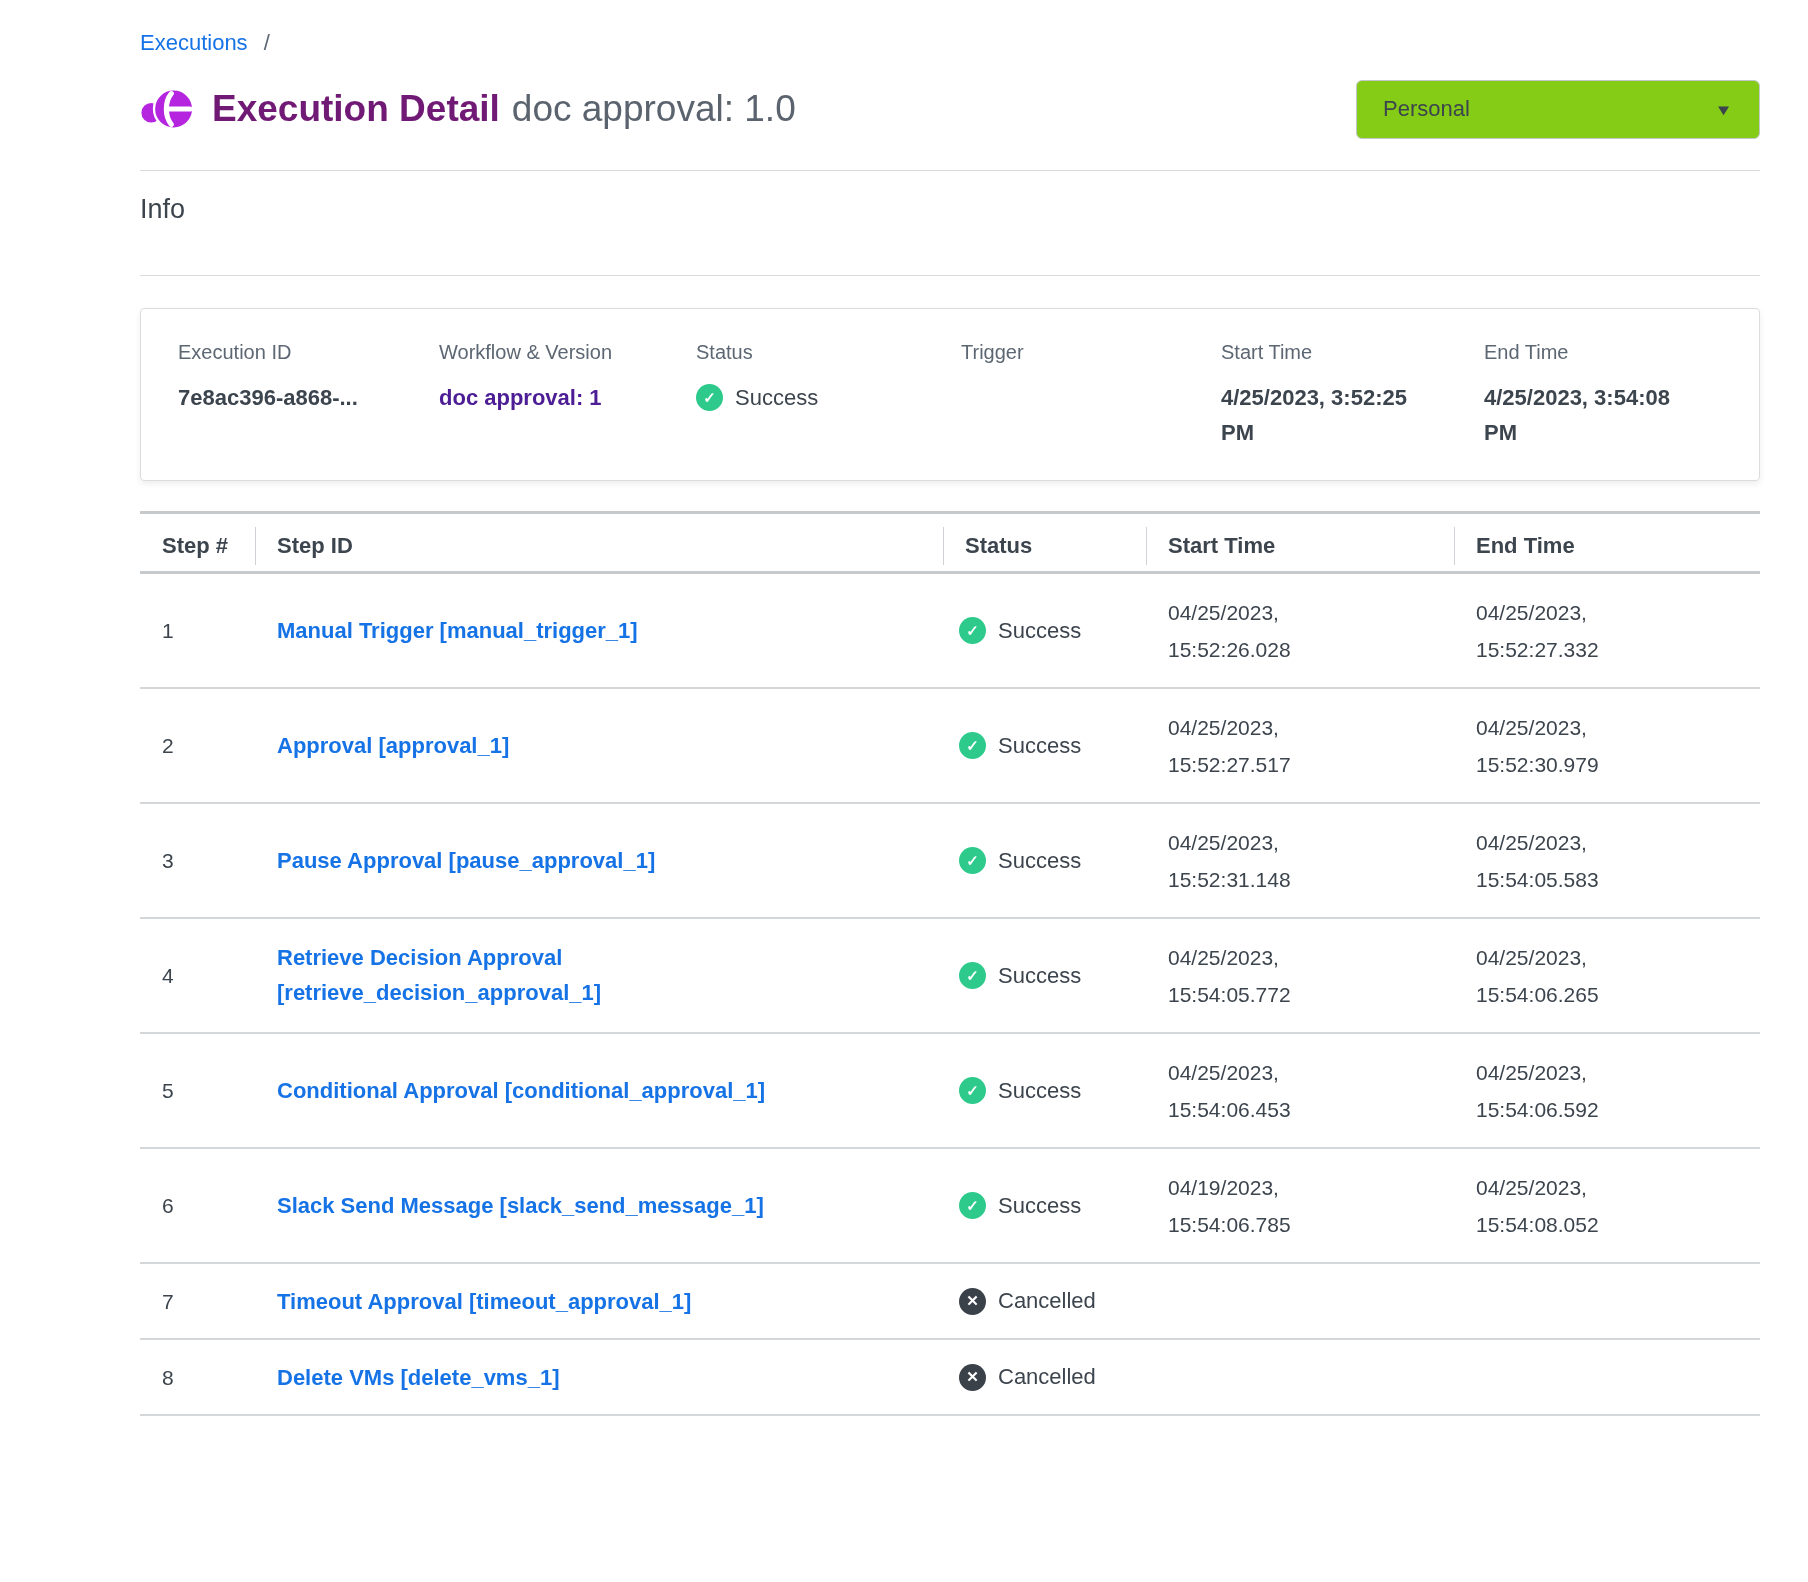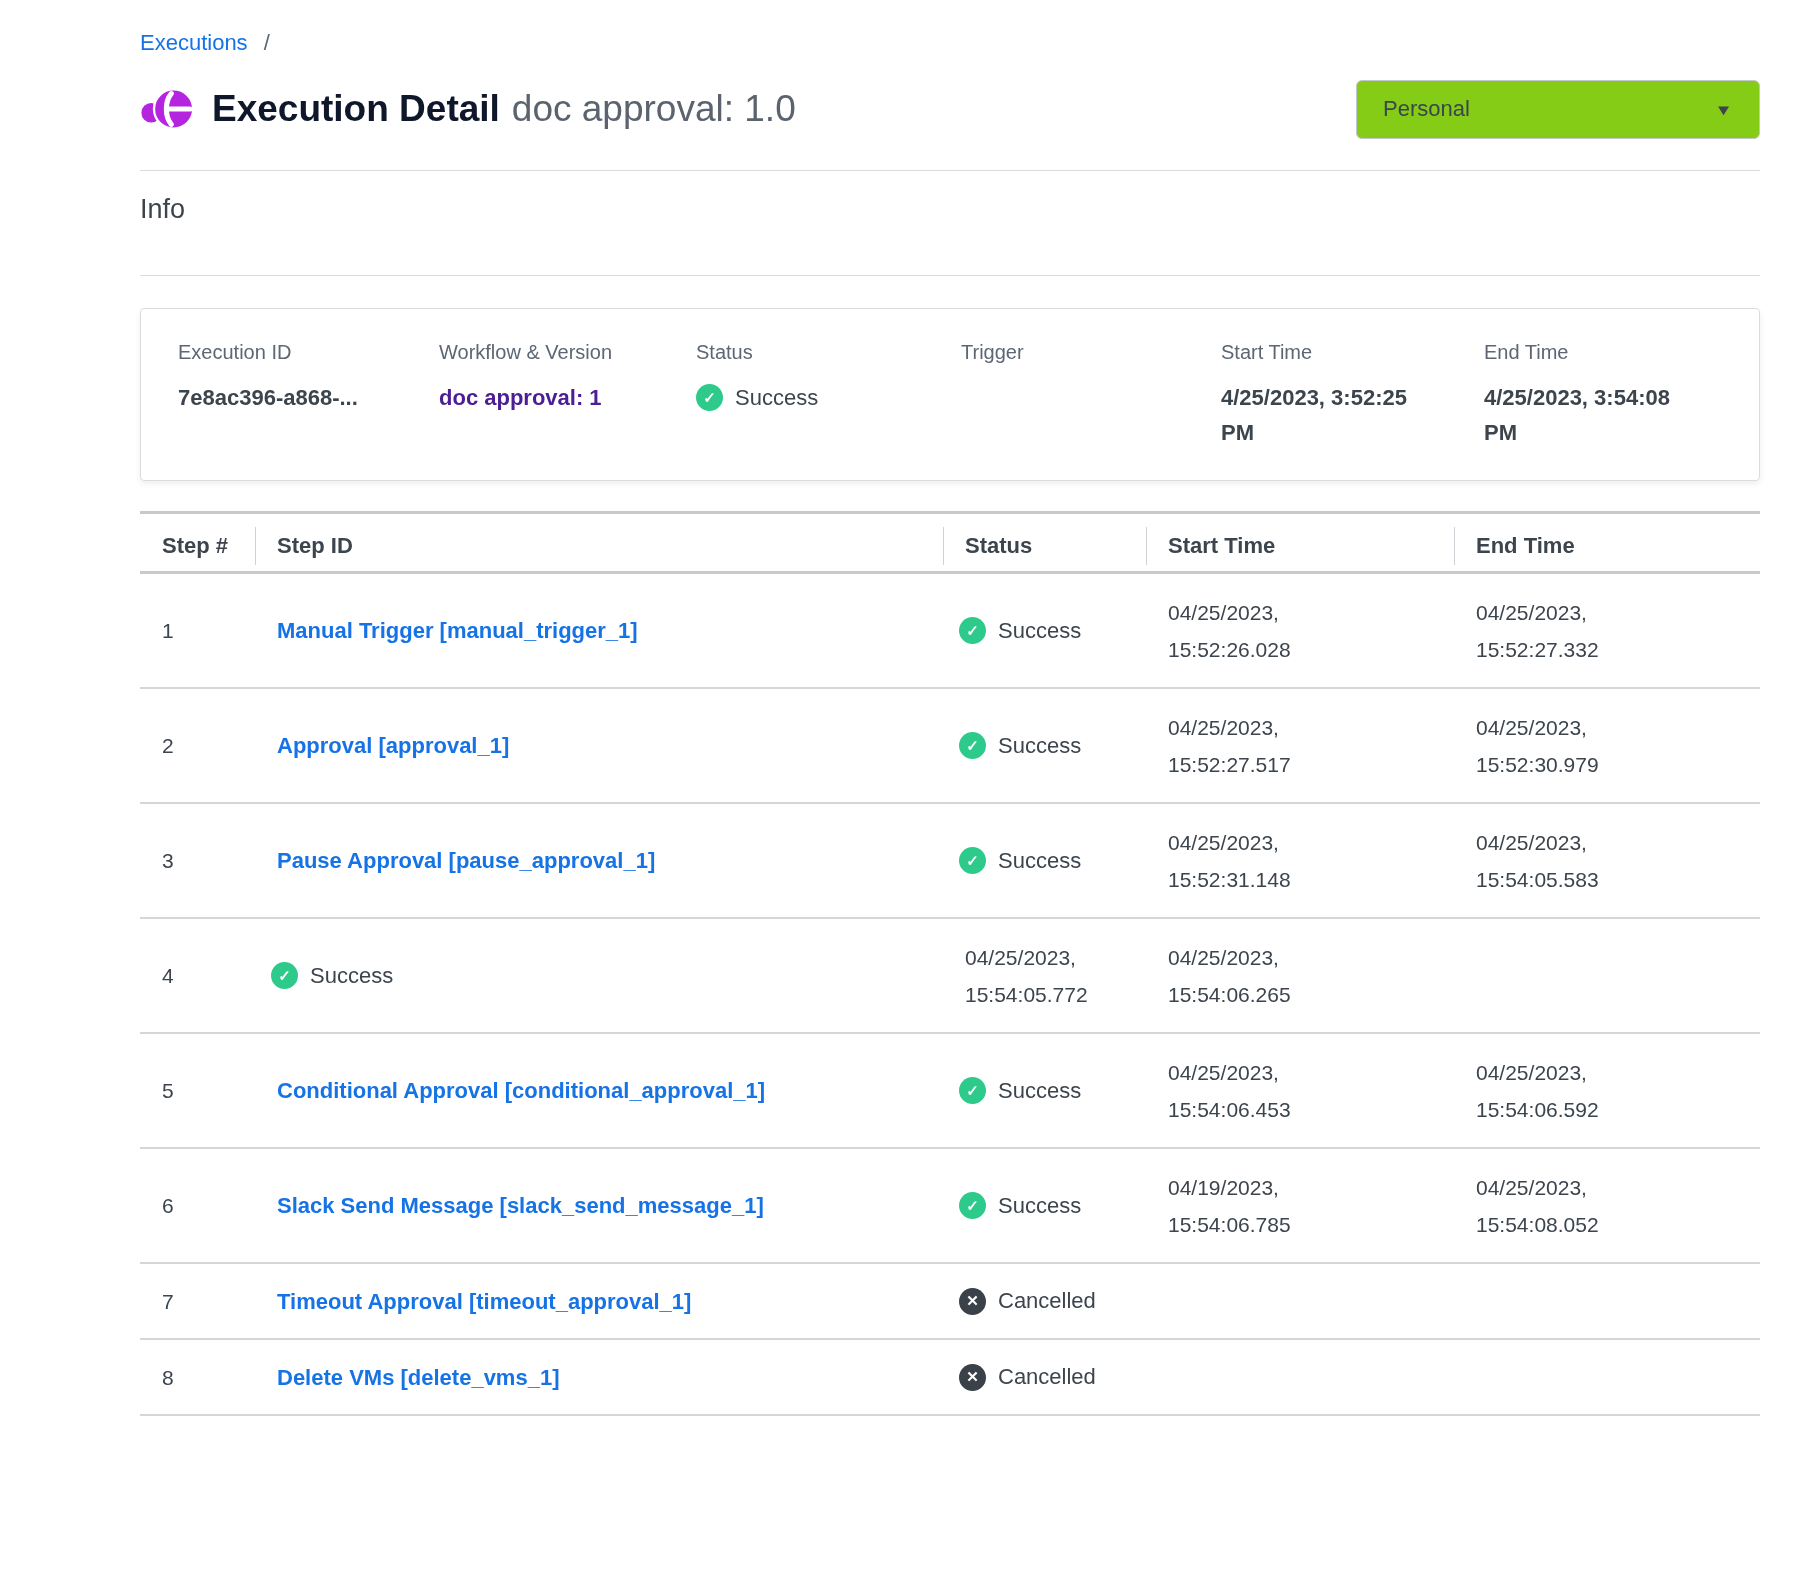--- a/index.html
+++ b/index.html
@@ -14,21 +14,21 @@
 
   
   .breadcrumb { font-size: 22px; line-height: 26px; }
   .breadcrumb a { color: #1673e6; text-decoration: none; cursor: pointer; }
   .breadcrumb .sep { color: #5c6773; margin-left: 10px; }
 
   
   .title-row { display: flex; align-items: center; margin-top: 22px; height: 62px; }
   .wf-icon { width: 56px; height: 56px; margin-right: 16px; flex: 0 0 auto; }
   .titles { flex: 1 1 auto; white-space: nowrap; }
-  .page-title { font-size: 37px; font-weight: 700; color: #0f172a; }
+  .page-title { font-size: 37px; font-weight: 700; color: #701a75; }
   .page-subtitle { font-size: 37px; font-weight: 400; color: #5a636e; margin-left: 12px; }
   .scope-select {
     width: 404px; height: 59px; border: 1px solid #c3c7cb; border-radius: 6px;
     display: flex; align-items: center; padding: 0 28px 0 26px;
     font-size: 22px; color: #3c444d; cursor: pointer; background: #84cc16;
   }
   .scope-select .caret { margin-left: auto; font-size: 15px; color: #3c444d; transform: scaleX(1.25); }
 
   .rule { border: none; border-top: 1px solid #d9dcdf; height: 0; }
   .rule-1 { margin-top: 30px; }
@@ -199,20 +199,23 @@
     </div>
     <div class="td status-cell">
       <span class="status-icon success">✓</span>
       <span>Success</span>
     </div>
     <div class="td time-cell"><span>04/25/2023, 15:52:31.148</span></div>
     <div class="td time-cell"><span>04/25/2023, 15:54:05.583</span></div>
   </div>
         <div class="tr">
     <div class="td step-num">4</div>
+    <div class="td step-id">
+      <a>Retrieve Decision Approval [retrieve_decision_approval_1]</a>
+    </div>
     <div class="td status-cell">
       <span class="status-icon success">✓</span>
       <span>Success</span>
     </div>
     <div class="td time-cell"><span>04/25/2023, 15:54:05.772</span></div>
     <div class="td time-cell"><span>04/25/2023, 15:54:06.265</span></div>
   </div>
         <div class="tr">
     <div class="td step-num">5</div>
     <div class="td step-id">

